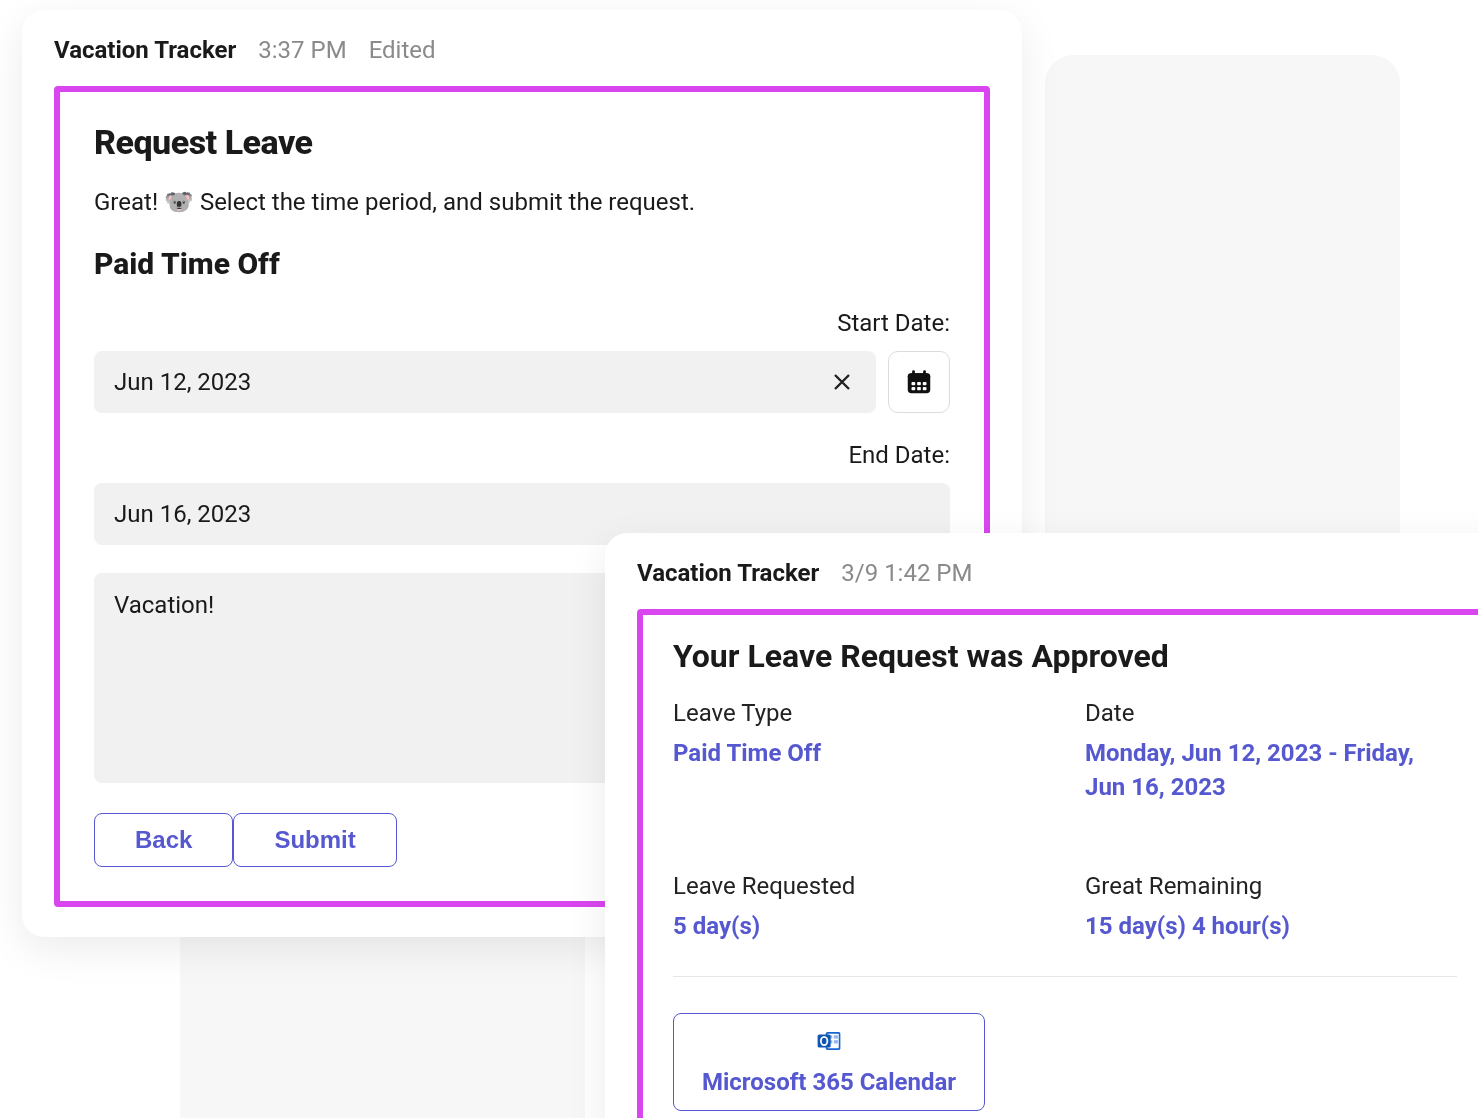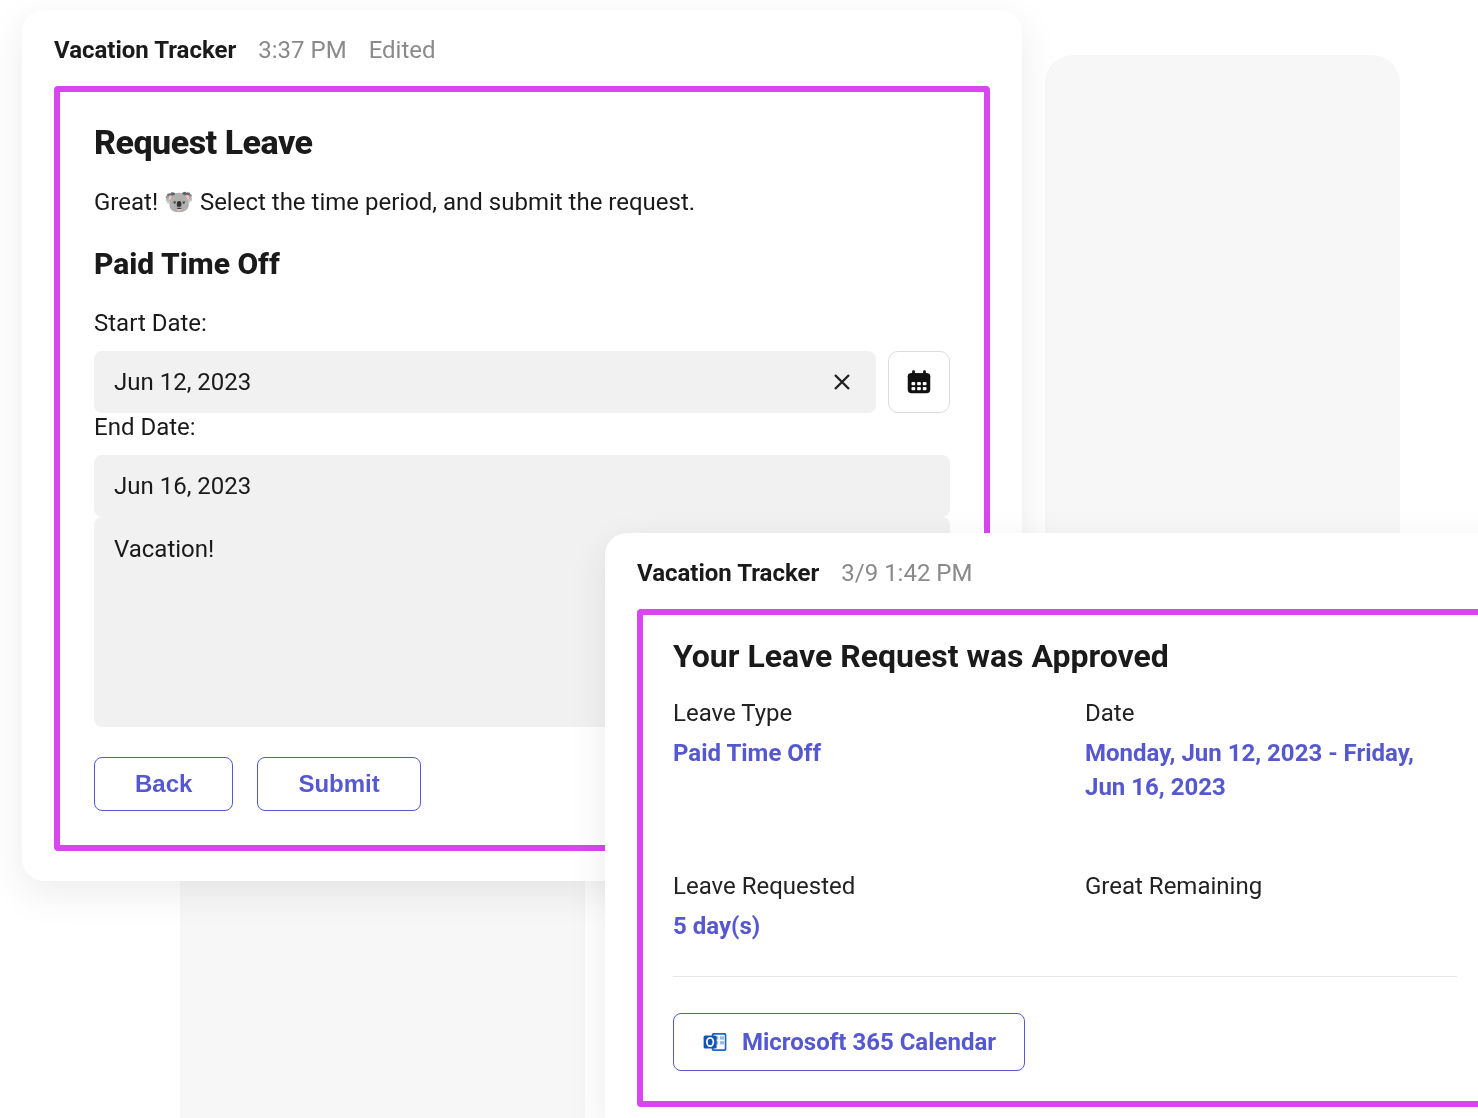--- a/index.html
+++ b/index.html
@@ -62,25 +62,27 @@
     line-height: 1.5;
   }
   h2.subtitle {
     font-size: 30px;
     font-weight: 800;
     margin: 0 0 28px 0;
   }
   .field-label {
     font-size: 24px;
     margin-bottom: 14px;
+    text-align: right;
   }
   .field-row {
     display: flex;
     align-items: stretch;
     gap: 12px;
+    margin-bottom: 28px;
   }
   .text-input {
     flex: 1;
     background: #f1f1f1;
     border: none;
     border-radius: 8px;
     padding: 0 20px;
     font-size: 24px;
     height: 62px;
     display: flex;
@@ -107,21 +109,21 @@
   .cal-btn svg { width: 30px; height: 30px; }
   .textarea {
     background: #f1f1f1;
     border: none;
     border-radius: 8px;
     padding: 18px 20px;
     font-size: 24px;
     min-height: 210px;
     margin-bottom: 30px;
   }
-  .btn-row { display: flex; gap: 24px; }
+  .btn-row { display: flex; }
   .btn {
     border: 1.5px solid #5558cf;
     color: #5558cf;
     background: #fff;
     border-radius: 8px;
     font-size: 24px;
     font-weight: 600;
     padding: 12px 40px;
     cursor: pointer;
   }
@@ -157,20 +159,21 @@
     display: inline-flex;
     align-items: center;
     gap: 14px;
     border: 1.5px solid #5558cf;
     color: #5558cf;
     border-radius: 8px;
     font-size: 24px;
     font-weight: 700;
     padding: 14px 28px;
     cursor: pointer;
+    flex-direction: column;
   }
   .outlook-icon {
     width: 26px; height: 26px;
   }
 </style>
 </head>
 <body>
 
 <div class="bg-panel right"></div>
 <div class="bg-panel left"></div>
@@ -247,20 +250,21 @@
       <div>
         <div class="detail-label">Date</div>
         <div class="detail-value">Monday, Jun 12, 2023 - Friday, Jun 16, 2023</div>
       </div>
       <div>
         <div class="detail-label">Leave Requested</div>
         <div class="detail-value">5 day(s)</div>
       </div>
       <div>
         <div class="detail-label">Great Remaining</div>
+        <div class="detail-value">15 day(s) 4 hour(s)</div>
       </div>
     </div>
     <div class="divider"></div>
     <span class="link-btn">
       <svg class="outlook-icon" viewBox="0 0 32 32">
         <rect x="12" y="5" width="18" height="22" rx="2" fill="#1a66d1"></rect>
         <rect x="14" y="7" width="14" height="18" rx="1" fill="#ffffff"></rect>
         <rect x="15" y="9" width="5" height="4" fill="#8fb7ec"></rect>
         <rect x="22" y="9" width="5" height="4" fill="#8fb7ec"></rect>
         <rect x="15" y="15" width="5" height="4" fill="#8fb7ec"></rect>

